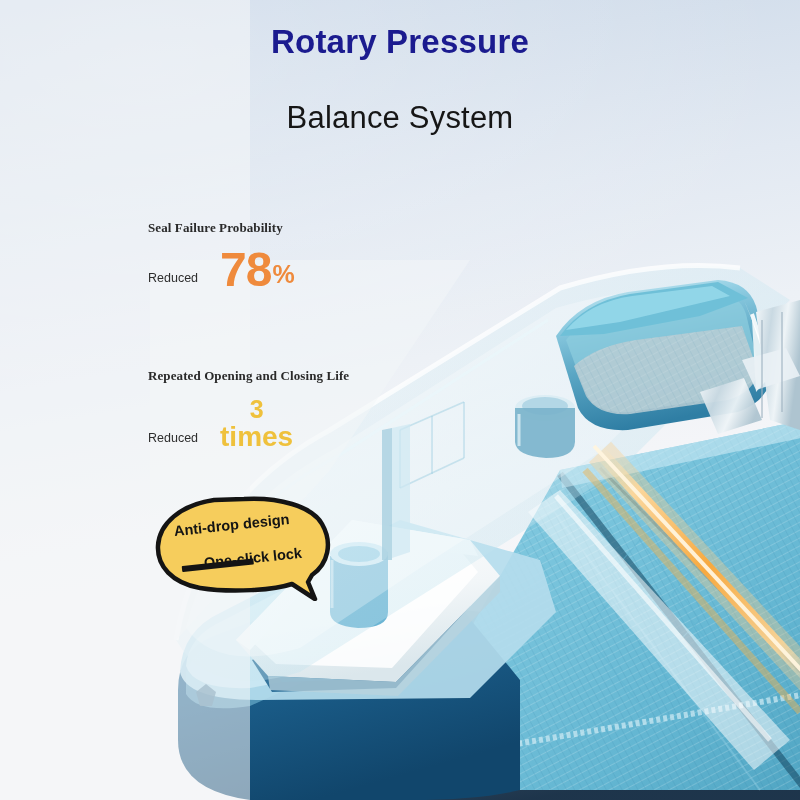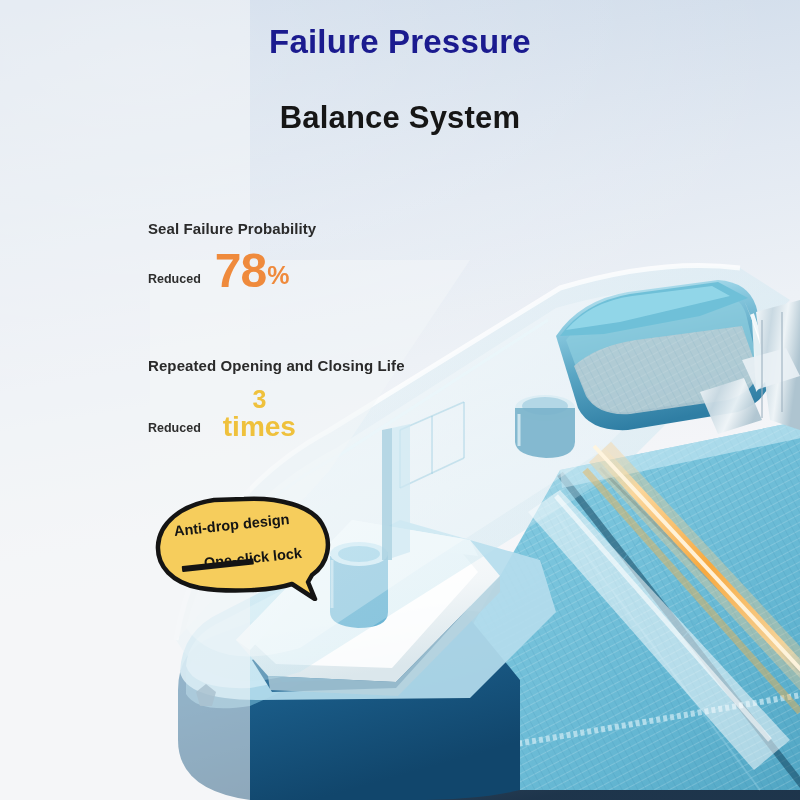--- a/index.html
+++ b/index.html
@@ -36,41 +36,41 @@
   #product-render { position:absolute; right:0; bottom:0; width:800px; height:800px; }
   #product-render svg { display:block; width:800px; height:800px; }
 
   
   #header { position:absolute; top:0; left:0; width:800px; text-align:center; z-index:8; }
   .title-1 {
     font-size:33px; font-weight:bold; letter-spacing:.2px;
     color:#1b1b8f; margin-top:22px; line-height:1.2;
   }
   .title-2 {
-    font-size:31px; font-weight:bold; letter-spacing:.2px;
+    font-size:31px; font-weight:normal; letter-spacing:.2px;
     color:#161616; margin-top:37px; line-height:1.2;
   }
 
   
   .stat-block { position:absolute; z-index:8; }
   #stat-seal { left:148px; top:220px; }
-  #stat-life { left:148px; top:357px; }
+  #stat-life { left:148px; top:368px; }
 
   .stat-heading {
-    font-size:15px; font-weight:bold; color:#2a2a2a;
-    letter-spacing:.1px; white-space:nowrap;
+    font-size:13px; font-weight:bold; color:#2a2a2a;
+    letter-spacing:.1px; white-space:nowrap;font-family:Liberation Serif, serif;
   }
   .stat-row { display:flex; align-items:flex-end; margin-top:12px; }
   .stat-prefix {
-    font-size:12.5px; font-weight:bold; color:#2e2e2e;
+    font-size:12.5px; font-weight:normal; color:#2e2e2e;
     white-space:nowrap; padding-bottom:7px;
   }
   .stat-big {
     font-size:48px; font-weight:bold; color:#ef8a3c;
-    line-height:.92; margin-left:14px; letter-spacing:-1px;
+    line-height:.92; margin-left:22px; letter-spacing:-1px;
   }
   .stat-unit {
     font-size:25px; font-weight:bold; color:#ef8a3c;
     line-height:1; padding-bottom:5px; margin-left:1px;
   }
   .stat-stack {
     margin-left:22px; display:flex; flex-direction:column;
     align-items:center; line-height:1;
   }
   .stat-stack-num { font-size:25px; font-weight:bold; color:#efc13c; line-height:1.05; }
@@ -286,21 +286,21 @@
 
     <path d="M560 490 L790 740 L754 770 L528 512 Z" fill="#f7fbfd" opacity=".55"></path>
     <path d="M556 496 L770 740" stroke="#ffffff" stroke-width="5" opacity=".6" fill="none"></path>
 
     <path d="M150 260 L470 260 L330 470 L176 640 L150 640 Z" fill="#f3f5f8" opacity=".55" filter="bigBlur"></path>
     <rect x="0" y="0" width="250" height="800" fill="#f4f5f8" opacity=".55" filter="bigBlur"></rect>
   </svg>
 </div>
 
 <div id="header">
-  <div class="title-1">Failure Pressure</div>
+  <div class="title-1">Rotary Pressure</div>
   <div class="title-2">Balance System</div>
 </div>
 
 <div class="stat-block" id="stat-seal">
   <div class="stat-heading">Seal Failure Probability</div>
   <div class="stat-row">
     <span class="stat-prefix">Reduced</span>
     <span class="stat-big">78</span>
     <span class="stat-unit">%</span>
   </div>

